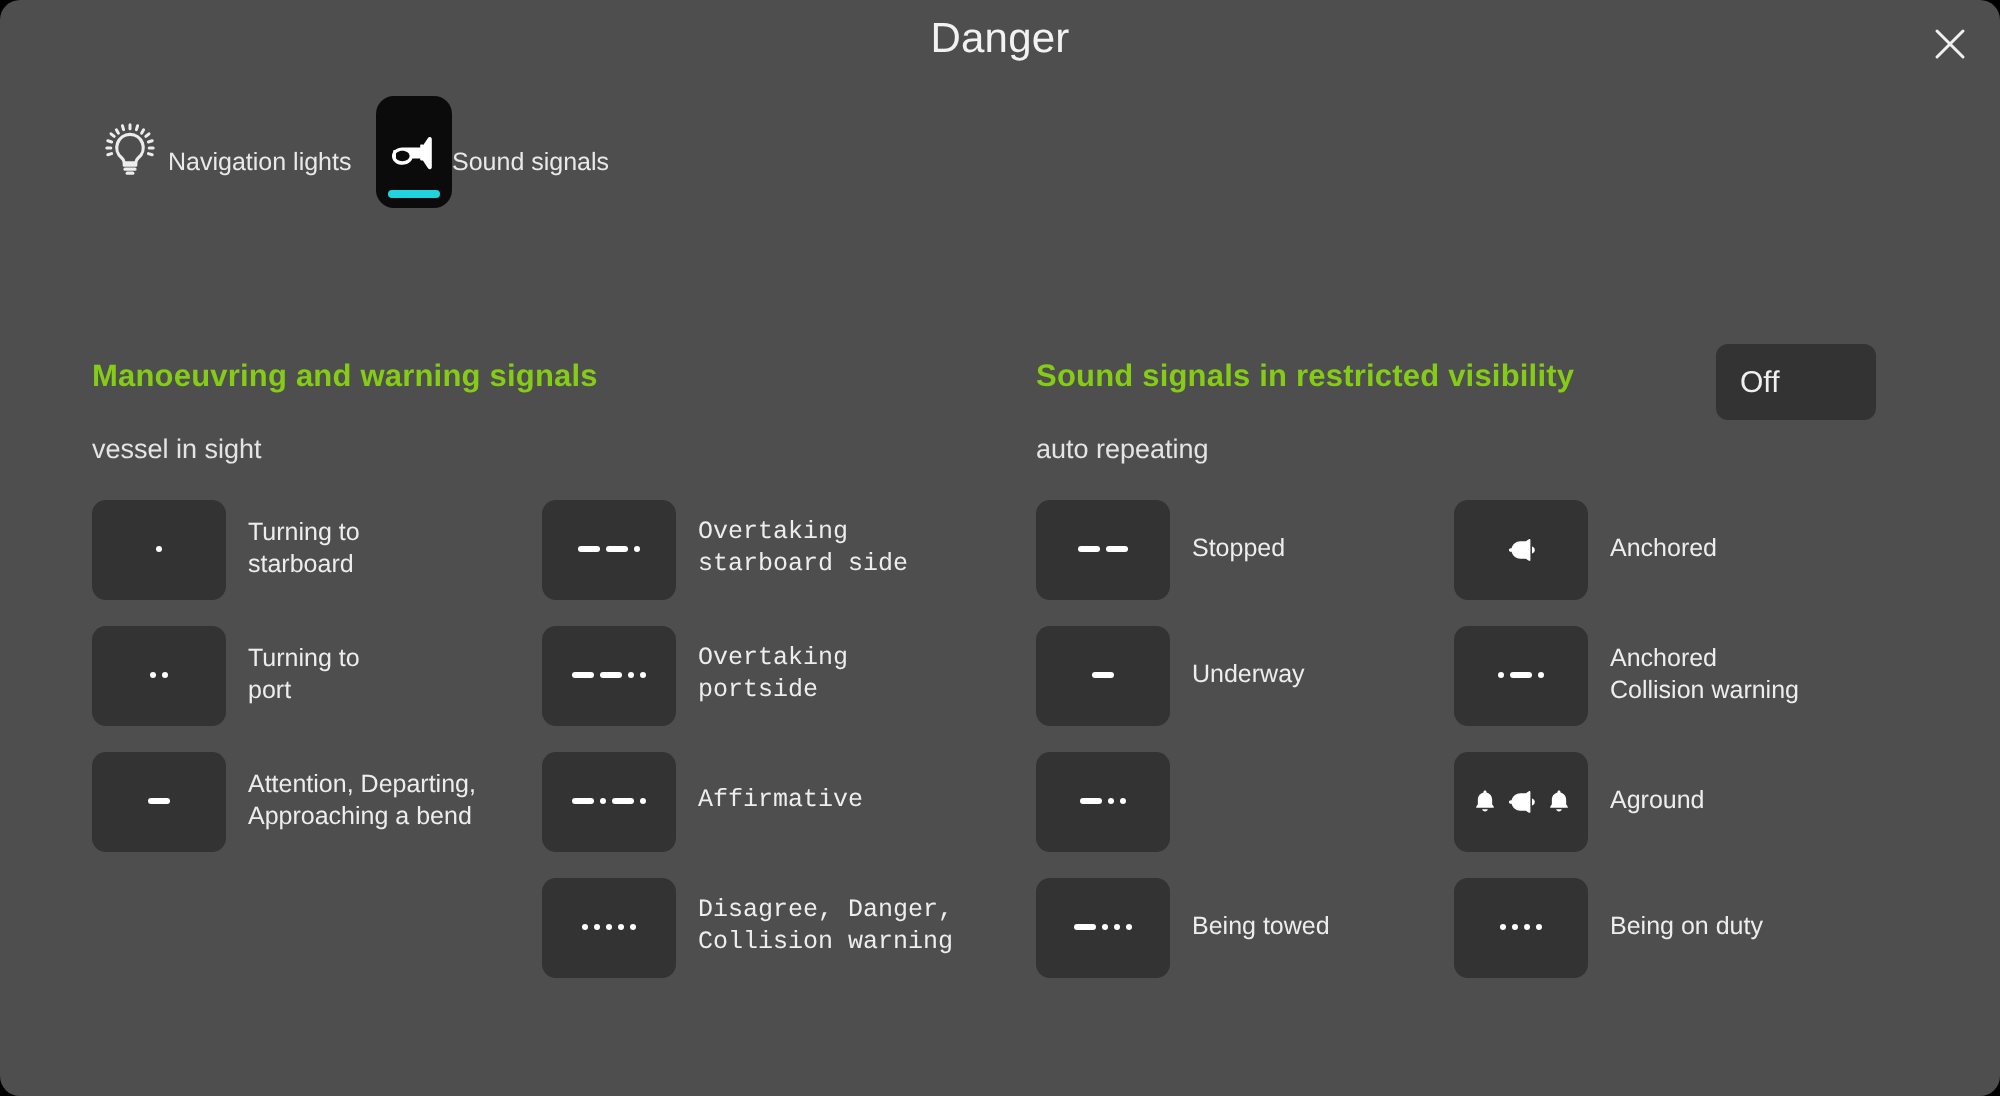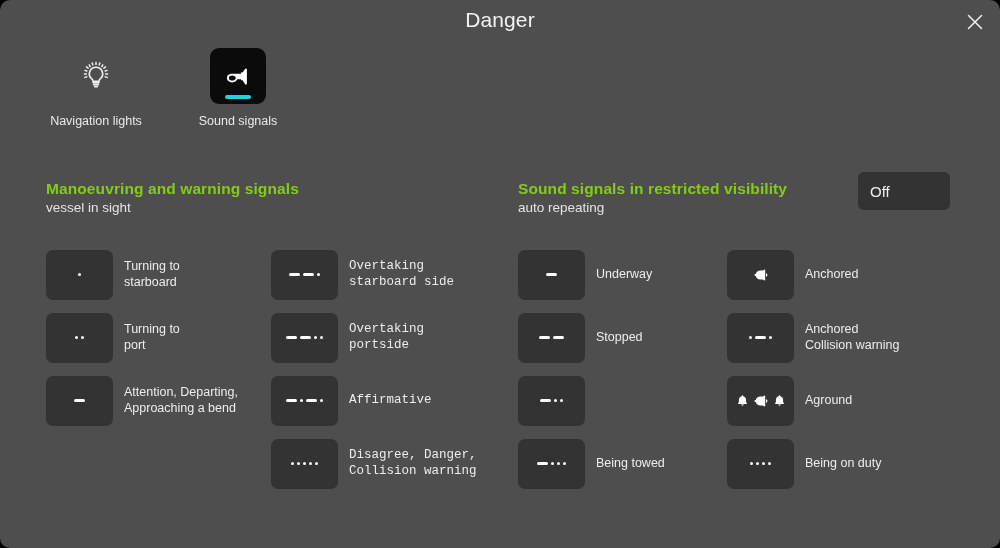--- a/index.html
+++ b/index.html
@@ -60,21 +60,21 @@
   #tabs {
     position: absolute;
     left: 46px;
     top: 48px;
     display: flex;
     gap: 42px;
   }
   .tab {
     width: 100px;
     display: flex;
-    flex-direction: column;
+    flex-direction: row;
     align-items: center;
     cursor: pointer;
   }
   .tab-icon-box {
     width: 56px;
     height: 56px;
     border-radius: 9px;
     display: flex;
     align-items: flex-start;
     justify-content: center;
@@ -111,32 +111,32 @@
   .section-head {
     position: absolute;
   }
   .section-title {
     font-size: 15.5px;
     font-weight: bold;
     color: #84cc16;
     letter-spacing: 0.1px;
   }
   .section-sub {
-    margin-top: 2px;
+    margin-top: 19px;
     font-size: 13.5px;
     color: #e4e4e4;
   }
   #head-left  { left: 46px;  top: 180px; }
   #head-right { left: 518px; top: 180px; }
 
   #off-button {
     position: absolute;
     left: 858px;
     top: 172px;
-    width: 92px;
+    width: 80px;
     height: 38px;
     background: #333333;
     border-radius: 6px;
     display: flex;
     align-items: center;
     cursor: pointer;
   }
   #off-button .off-label {
     margin-left: 12px;
     font-size: 15px;
@@ -355,32 +355,32 @@
         </div>
         <div class="signal-label">Disagree, Danger,
 Collision warning</div>
       </div>
     </div>
   <div class="grid-col" id="col-2">
       <div class="signal-row">
         <div class="signal-tile">
           <div class="pattern">
             <div class="dash"></div>
+            <div class="dash"></div>
+          </div>
+        </div>
+        <div class="signal-label">Stopped</div>
+      </div>
+      <div class="signal-row">
+        <div class="signal-tile">
+          <div class="pattern">
+            <div class="dash"></div>
           </div>
         </div>
         <div class="signal-label">Underway</div>
-      </div>
-      <div class="signal-row">
-        <div class="signal-tile">
-          <div class="pattern">
-            <div class="dash"></div>
-            <div class="dash"></div>
-          </div>
-        </div>
-        <div class="signal-label">Stopped</div>
       </div>
       <div class="signal-row">
         <div class="signal-tile">
           <div class="pattern">
             <div class="dash"></div>
             <div class="dot"></div>
             <div class="dot"></div>
           </div>
         </div>
       </div>

